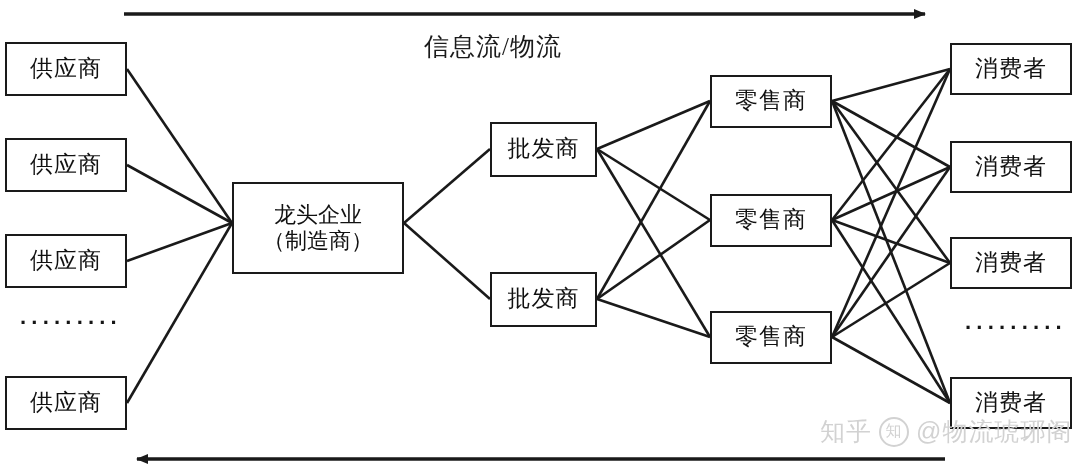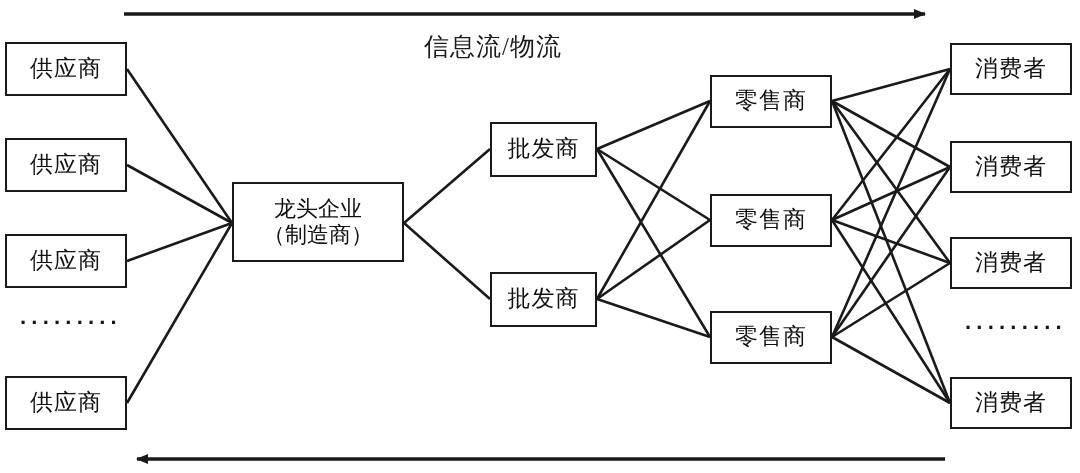--- a/index.html
+++ b/index.html
@@ -154,21 +154,21 @@
     <span class="node-text">供应商</span>
   </div>
   <div class="node" style="left:5px; top:234px; width:122px; height:54px;">
     <span class="node-text">供应商</span>
   </div>
   <div class="ellipsis" style="left:20px; top:310px;">·········</div>
   <div class="node" style="left:5px; top:376px; width:122px; height:54px;">
     <span class="node-text">供应商</span>
   </div>
 
-  <div class="node two-line" style="left:232px; top:182px; width:172px; height:80px;">
+  <div class="node two-line" style="left:232px; top:182px; width:172px; height:92px;">
     <span class="node-text">龙头企业
 （制造商）</span>
   </div>
 
   <div class="node" style="left:490px; top:122px; width:107px; height:55px;">
     <span class="node-text">批发商</span>
   </div>
   <div class="node" style="left:490px; top:272px; width:107px; height:55px;">
     <span class="node-text">批发商</span>
   </div>
@@ -192,14 +192,19 @@
   <div class="node" style="left:950px; top:237px; width:122px; height:52px;">
     <span class="node-text">消费者</span>
   </div>
   <div class="ellipsis" style="left:965px; top:315px;">·········</div>
   <div class="node" style="left:950px; top:377px; width:122px; height:52px;">
     <span class="node-text">消费者</span>
   </div>
 
   <div class="flow-label" style="left:424px; top:30px;">信息流/物流</div>
 
+  <div class="watermark" style="left:820px; top:415px;">
+    <span>知乎</span>
+    <span class="wm-logo">知</span>
+    <span>@物流琥琊阁</span>
+  </div>
 
 </div>
 
 </body></html>

